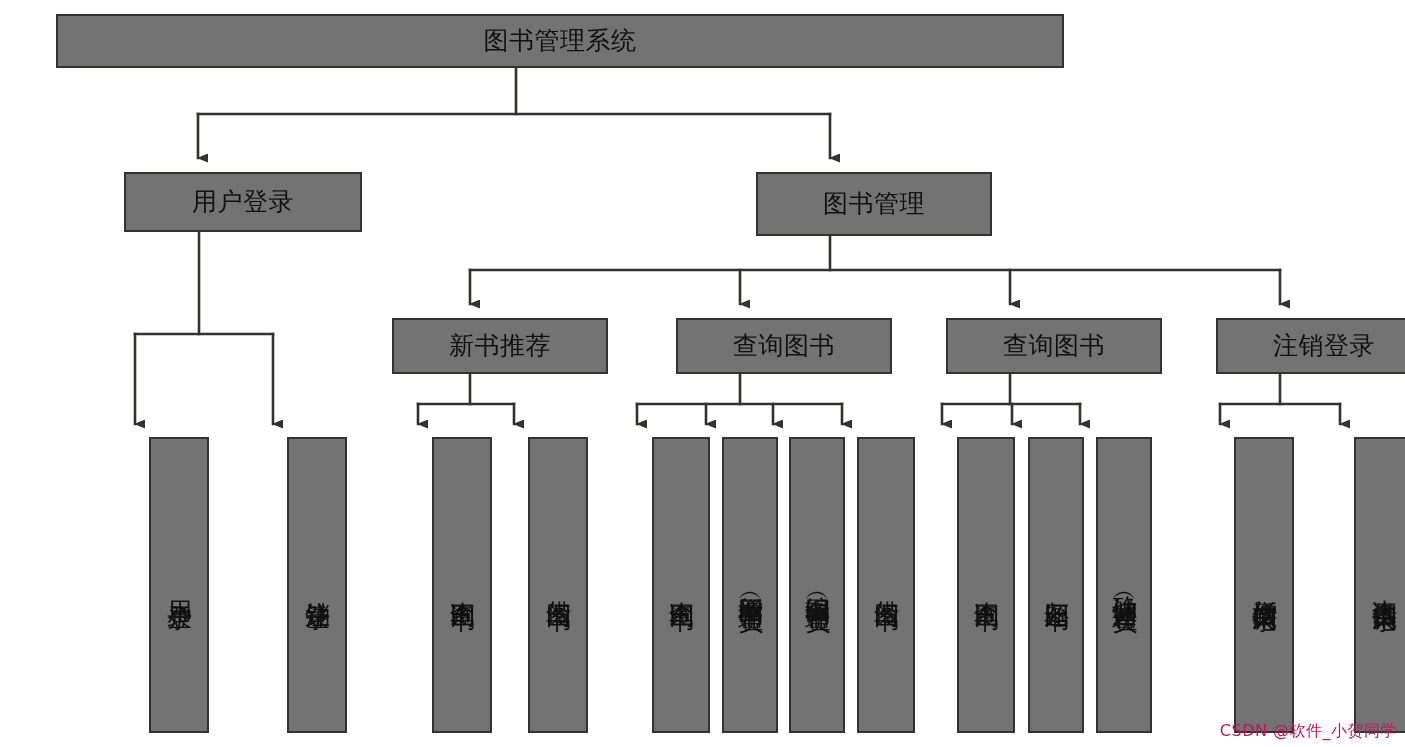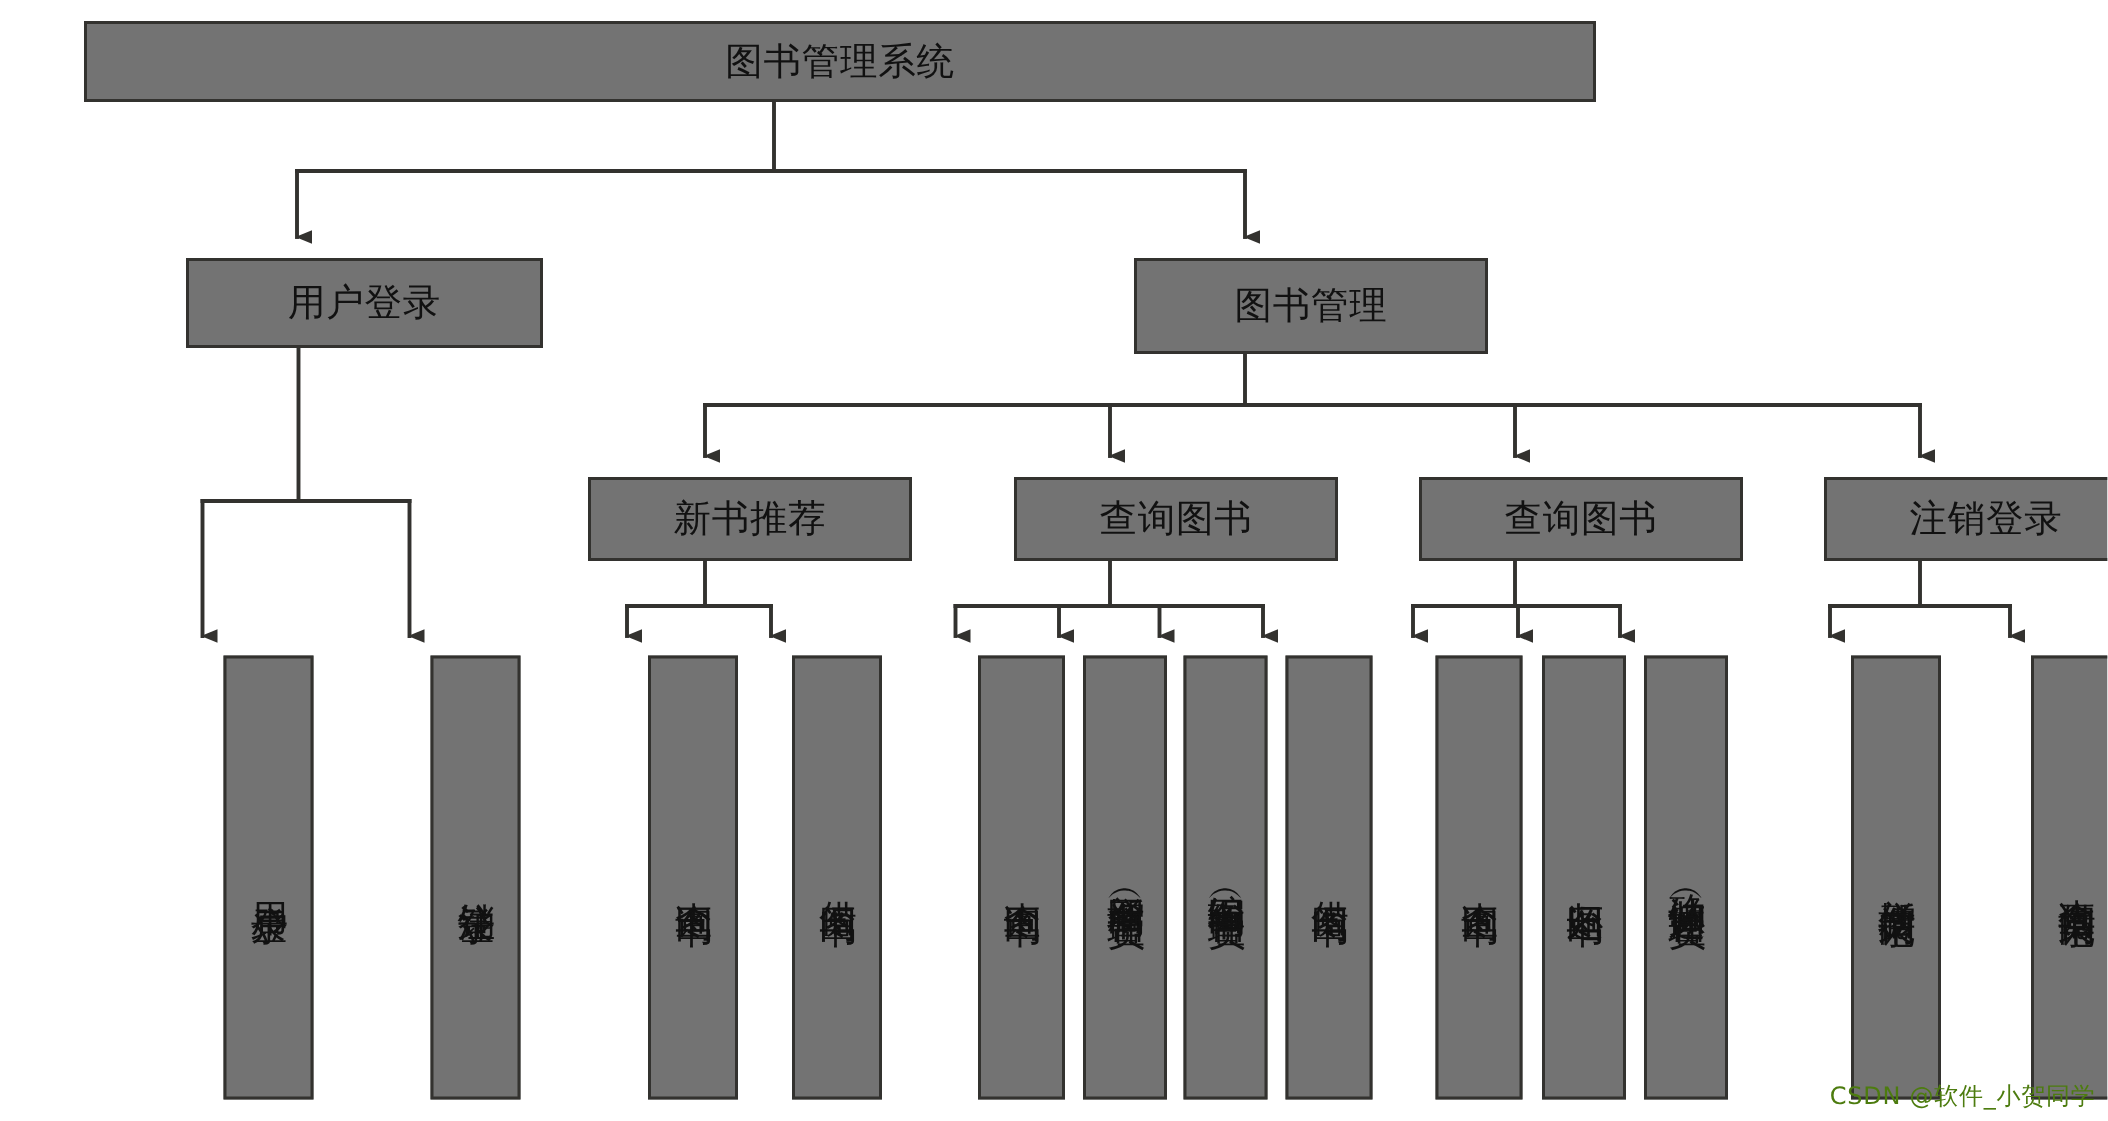--- a/index.html
+++ b/index.html
@@ -65,21 +65,21 @@
     line-height: 1.05;
     letter-spacing: 2px;
     white-space: nowrap;
     max-height: 100%;
   }
   #watermark {
     position: absolute;
     right: 8px;
     bottom: 5px;
     font-size: 16px;
-    color: #4d7c0f;
+    color: #be185d;
     letter-spacing: 0.5px;
     white-space: nowrap;
     font-family: "DejaVu Sans", "Liberation Sans", sans-serif;
   }
 </style>
 </head>
 <body>
 
 <div id="diagram-root">
 

